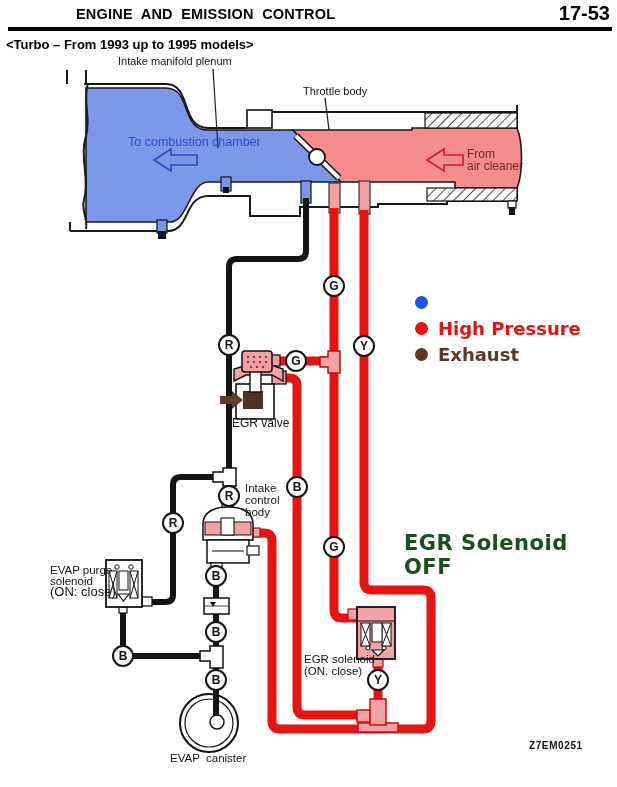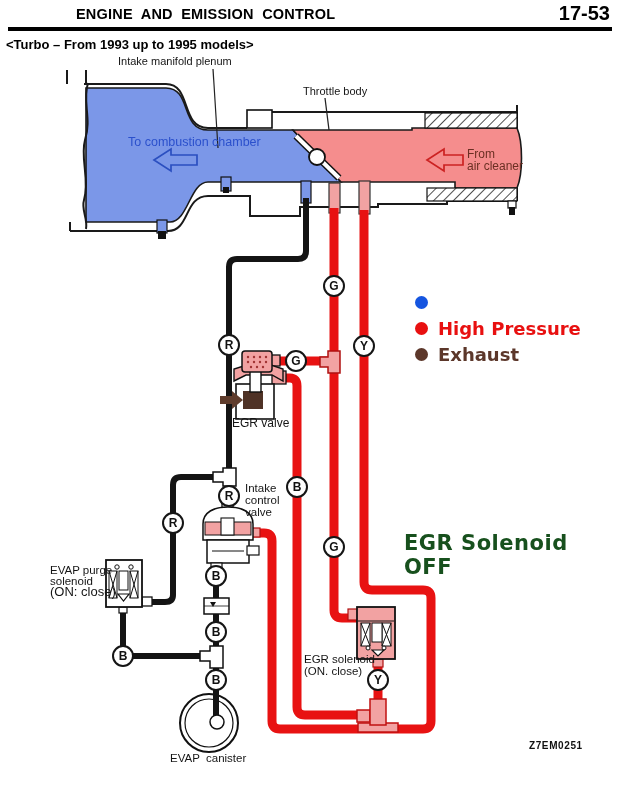--- a/index.html
+++ b/index.html
@@ -223,21 +223,21 @@
 </svg>
 
 <div class="lbl" style="left:118px; top:55px;">Intake manifold plenum</div>
 <div class="lbl" style="left:303px; top:85px;">Throttle body</div>
 <div class="lbl blue-lbl" style="left:128px; top:136px;">To combustion chamber</div>
 <div class="lbl maroon-lbl" style="left:467px; top:148px;">From</div>
 <div class="lbl maroon-lbl" style="left:467px; top:160px;">air cleaner</div>
 <div class="lbl" style="left:232px; top:417px; font-size:12px;">EGR valve</div>
 <div class="lbl" style="left:245px; top:482px; font-size:11.5px;">Intake</div>
 <div class="lbl" style="left:245px; top:494px; font-size:11.5px;">control</div>
-<div class="lbl" style="left:245px; top:506px; font-size:11.5px;">valve</div>
+<div class="lbl" style="left:245px; top:506px; font-size:11.5px;">body</div>
 <div class="lbl" style="left:50px; top:564px; font-size:11.5px;">EVAP purge</div>
 <div class="lbl" style="left:50px; top:575px; font-size:11.5px;">solenoid</div>
 <div class="lbl" style="left:50px; top:586px; font-size:13px;">(ON: close)</div>
 <div class="lbl" style="left:304px; top:653px; font-size:11.5px;">EGR solenoid</div>
 <div class="lbl" style="left:304px; top:665px; font-size:11.5px;">(ON. close)</div>
 <div class="lbl" style="left:170px; top:752px; font-size:11.5px;">EVAP  canister</div>
 
 <span class="line-label" style="left:218px; top:334px;">R</span>
 <span class="line-label" style="left:323px; top:275px;">G</span>
 <span class="line-label" style="left:353px; top:335px;">Y</span>

